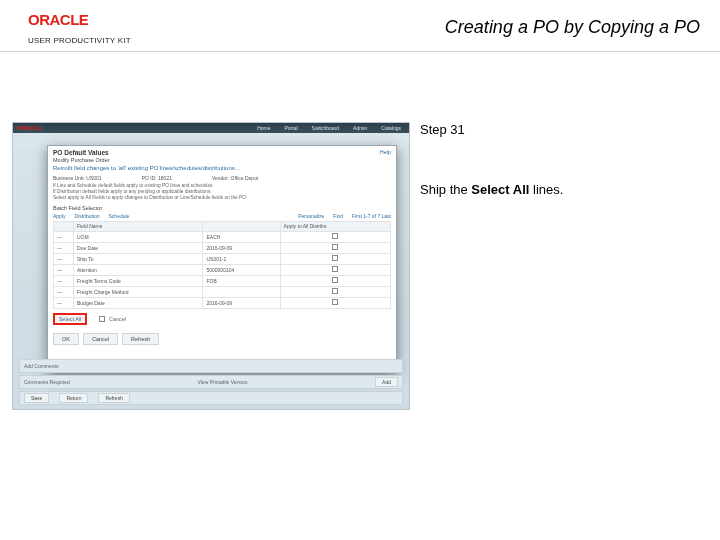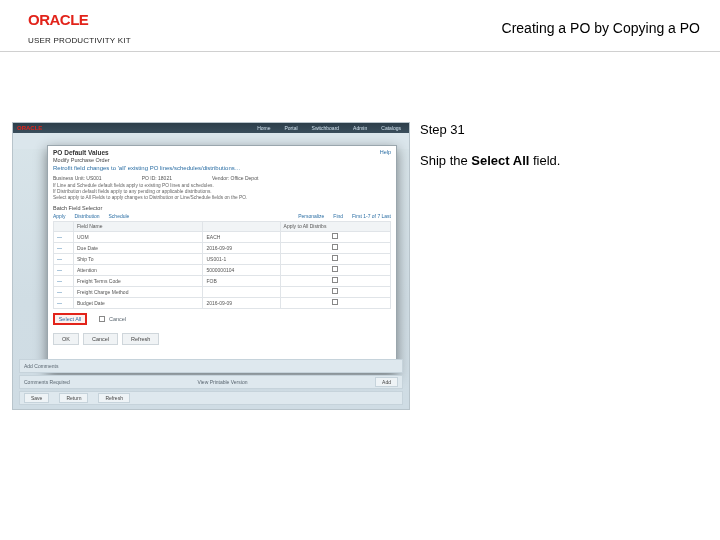--- a/index.html
+++ b/index.html
@@ -31,39 +31,40 @@
     font-size: 15px;
     letter-spacing: -0.5px;
   }
   .upk {
     font-size: 8px;
     letter-spacing: 0.2px;
     color: #222;
     margin-top: 8px;
   }
   .topic-title {
-    font-size: 14px;
+    font-size: 18px;
     color: #000;
     padding-right: 6px;
+    font-style: italic;
   }
   .content {
     display: flex;
     width: 100%;
   }
   .left-pane {
     width: 420px;
     padding: 70px 6px 10px 12px;
   }
   .right-pane {
     width: 290px;
     padding: 70px 10px 10px 0;
     font-size: 13px;
     color: #000;
   }
-  .step-label { margin-bottom: 16px; }
+  .step-label { margin-bottom: 45px; }
   .instruction .bold { font-weight: bold; }
 
   
   .shot {
     width: 398px;
     height: 288px;
     background: linear-gradient(#d9e5ea, #d0dde4 62%, #cfdce4);
     border: 1px solid #b8c4cb;
     position: relative;
     font-size: 5.5px;
@@ -307,16 +308,16 @@
         <span class="mini-btn">Save</span>
         <span class="mini-btn">Return</span>
         <span class="mini-btn">Refresh</span>
       </div>
     </div>
   </div>
 
   <div class="right-pane">
     <div class="step-label">Step 31</div>
     <div class="instruction">
-      <span>Ship the </span><span class="bold">Select All</span><span> field.</span>
+      <span>Ship the </span><span class="bold">Select All</span><span> lines.</span>
     </div>
   </div>
 </div>
 
 </body></html>

